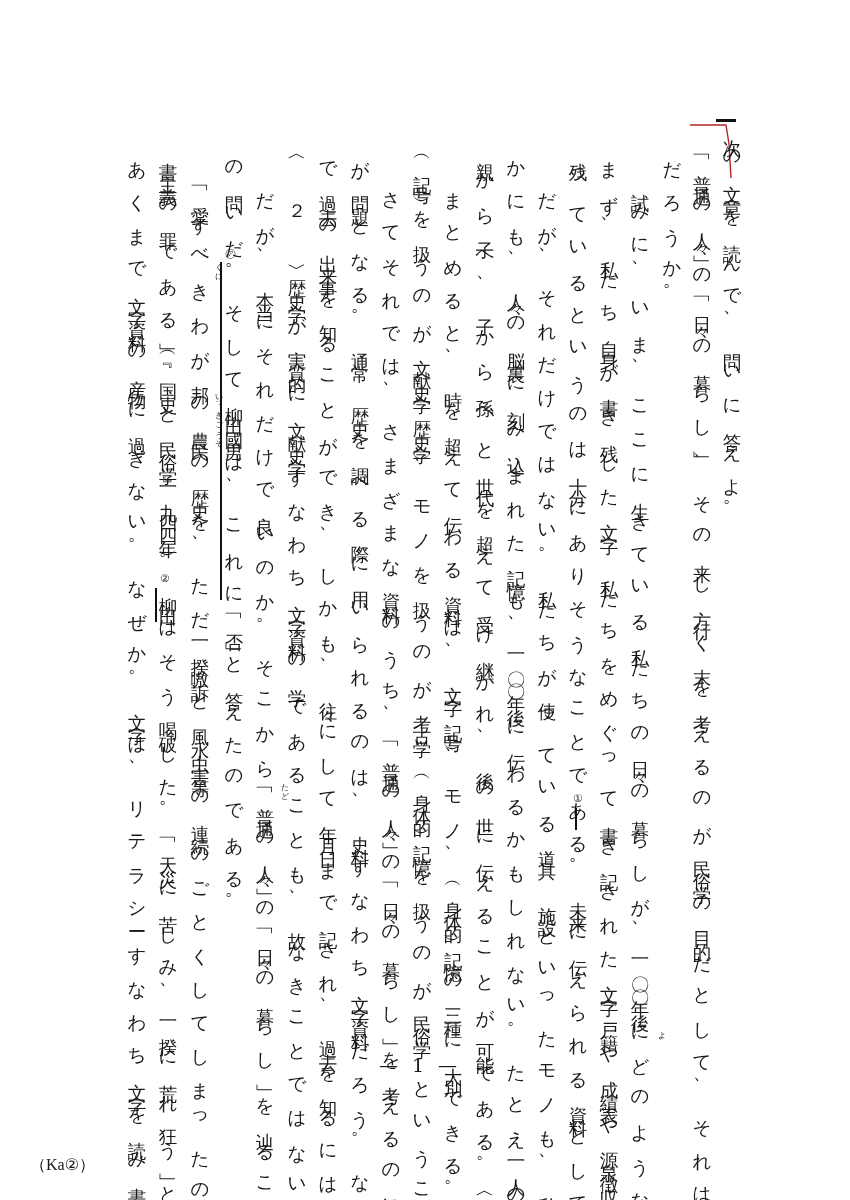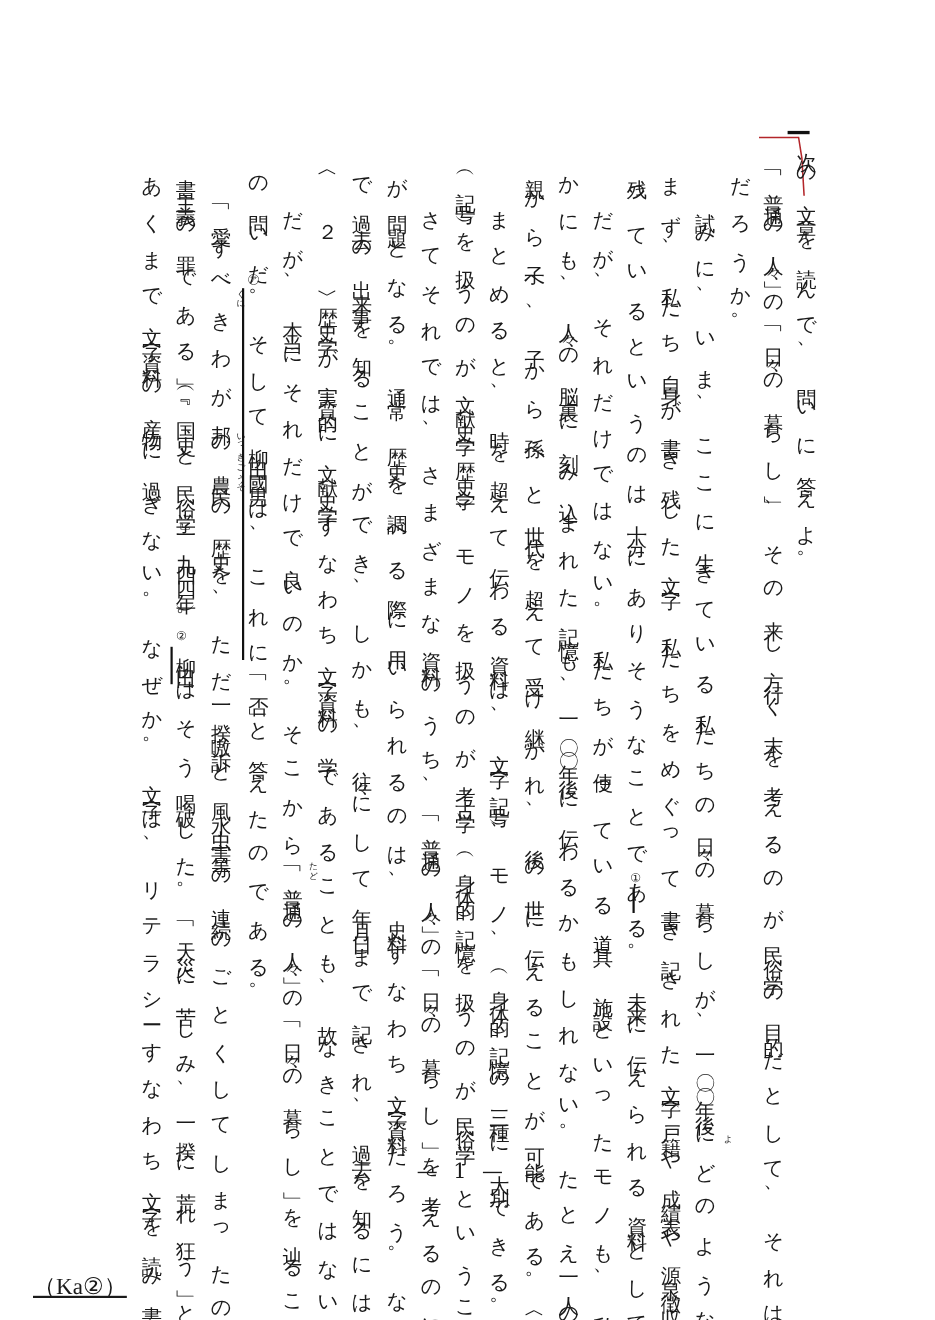--- a/index.html
+++ b/index.html
@@ -20,23 +20,22 @@
       position: absolute; left: 716px; top: 119px; width: 20px; height: 3px; background: #111;
     }
     .red-mark {
       position: absolute; left: 688px; top: 122px; width: 46px; height: 58px;
     }
     .pagenum {
       position: absolute; top: 1054px; left: 360px; width: 120px; text-align: center;
       font-size: 19px; letter-spacing: 4px;
     }
     .footer-code {
-      position: absolute; top: 1155px; left: 30px; font-size: 21px;
+      position: absolute; top: 1155px; left: 30px; font-size: 16px;
       font-family: "Liberation Serif", "DejaVu Serif", serif;
-      text-decoration: underline;
     }
     .ruby { position: absolute; font-size: 8px; writing-mode: vertical-rl; color: #222; letter-spacing: 0; }
     .underline { position: absolute; width: 2px; background: #111; }
     .circ { position: absolute; font-size: 11px; color: #222; }
   </style>
 </head>
 <body>
 
 <div>
 

